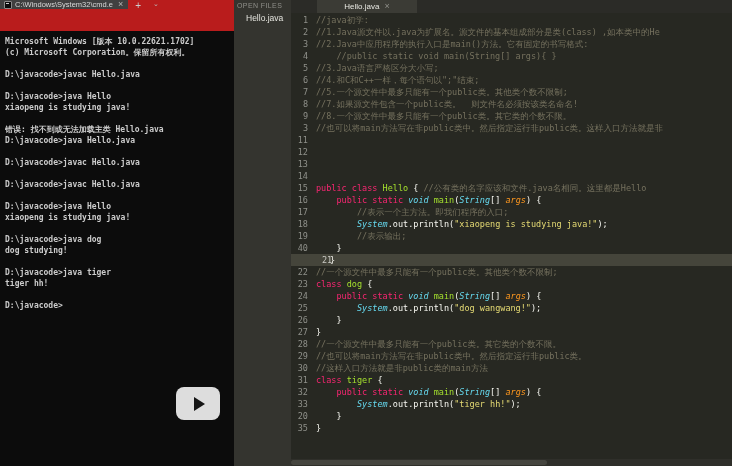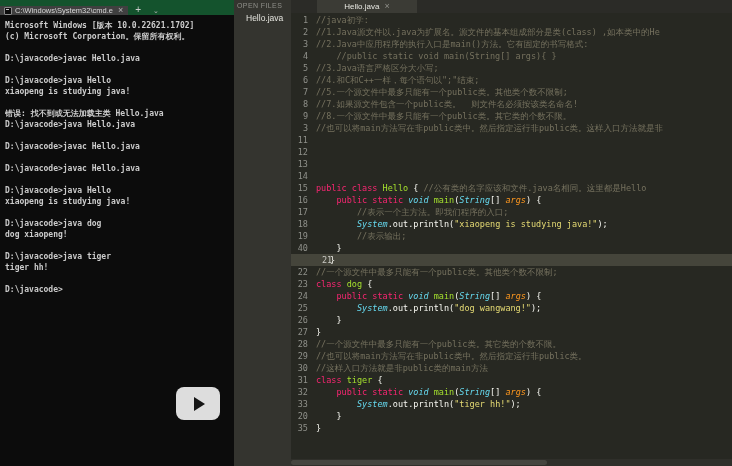--- a/index.html
+++ b/index.html
@@ -2,21 +2,21 @@
 <html><head>
 <meta charset="utf-8">
 <style>
   * { margin:0; padding:0; box-sizing:border-box; }
   html,body { width:732px; height:466px; overflow:hidden; background:#000; }
   body { font-family:"DejaVu Sans Mono","Liberation Mono",monospace; }
   .screen { position:relative; width:732px; height:466px; }
 
   
   .terminal { position:absolute; left:0; top:0; width:234px; height:466px; background:#0c0c0c; }
-  .t-titlebar { height:15px; background:#14532d; display:flex; align-items:flex-end; font-family:"Liberation Sans",sans-serif; }
+  .t-titlebar { height:31px; background:#b91c1c; display:flex; align-items:flex-start; font-family:"Liberation Sans",sans-serif; }
   .t-tab { display:flex; align-items:center; gap:3px; background:#404040; padding:0 5px 0 4px; max-width:158px; cursor:default; }
   .cmd-icon { width:8px; height:8px; background:#0c0c0c; border:1px solid #8a8a8a; border-radius:1px; flex-shrink:0; position:relative; }
   .cmd-icon::after { content:""; position:absolute; left:1px; top:1px; width:3px; height:1px; background:#cccccc; }
   .t-tab-title { font-size:7.5px; color:#d8d8d8; white-space:nowrap; overflow:hidden; }
   .t-close { color:#b5b5b5; font-size:9px; line-height:9px; margin-left:2px; }
   .t-plus { color:#cccccc; font-size:10px; display:flex; align-items:center; padding:0 7px; }
   .t-chev { color:#bbbbbb; font-size:7px; display:flex; align-items:center; padding:0 5px; }
   .t-body { padding:5px 0 0 5px; font-size:8px; line-height:11px; color:#cccccc;font-weight:bold; }
   .tline { height:11px; white-space:pre; overflow:hidden; }
 
@@ -80,21 +80,21 @@
         <div class="tline">D:\javacode&gt;java Hello.java</div>
         <div class="tline"></div>
         <div class="tline">D:\javacode&gt;javac Hello.java</div>
         <div class="tline"></div>
         <div class="tline">D:\javacode&gt;javac Hello.java</div>
         <div class="tline"></div>
         <div class="tline">D:\javacode&gt;java Hello</div>
         <div class="tline">xiaopeng is studying java!</div>
         <div class="tline"></div>
         <div class="tline">D:\javacode&gt;java dog</div>
-        <div class="tline">dog xiaopeng!</div>
+        <div class="tline">dog studying!</div>
         <div class="tline"></div>
         <div class="tline">D:\javacode&gt;java tiger</div>
         <div class="tline">tiger hh!</div>
         <div class="tline"></div>
         <div class="tline">D:\javacode&gt;</div>
       </div>
     <div class="watermark">
       <span class="tri"></span>
     </div>
   </div>

